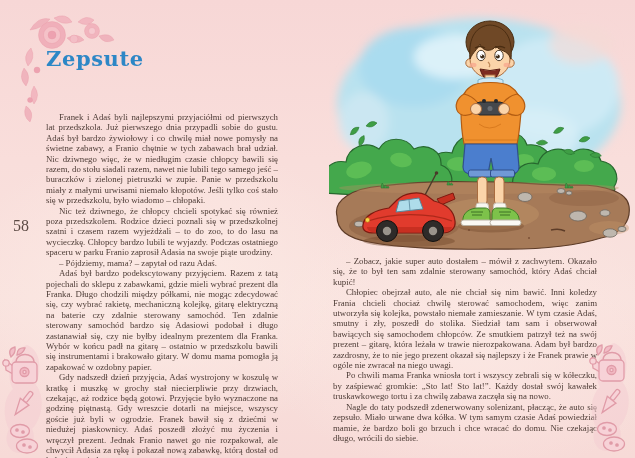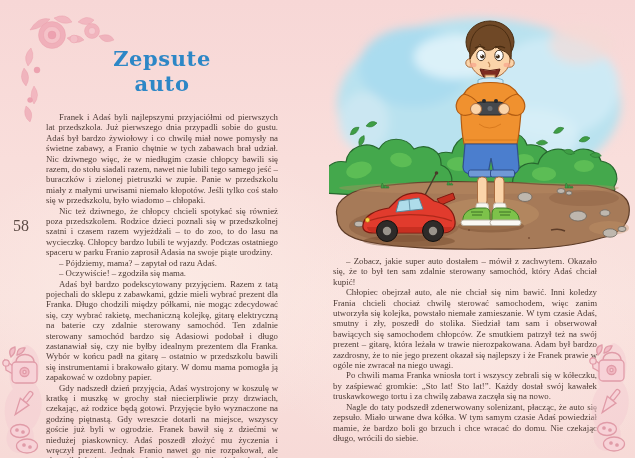--- a/index.html
+++ b/index.html
@@ -8,21 +8,20 @@
     width:635px;height:458px;
     overflow:hidden;
     font-family:"Liberation Serif",serif;
     background:
       radial-gradient(ellipse 300px 220px at 165px 290px, rgba(252,235,229,.9) 0%, rgba(252,235,229,0) 70%),
       radial-gradient(ellipse 300px 200px at 470px 340px, rgba(252,233,228,.8) 0%, rgba(252,233,228,0) 70%),
       linear-gradient(180deg,#f7d7d6 0%,#f9dedb 35%,#f9e2de 65%,#f7dad7 100%);
   }
   .title{
     position:absolute;left:46px;top:46px;width:232px;
-    text-align:center;
     font-family:"DejaVu Serif","Liberation Serif",serif;
     font-weight:700;
     font-size:21px;line-height:25px;letter-spacing:.6px;
     color:var(--title,#2d87c6);
     margin:0;
   }
   .title span{display:block;}
   .textcol{
     position:absolute;
     text-align:justify;
@@ -105,28 +104,26 @@
         <path d="M20,60 Q14,70 22,78 Q28,68 20,60 Z" fill="#eda4b2"></path>
         <path d="M30,78 Q24,88 30,96 Q37,87 30,78 Z" fill="#f0a9b6"></path>
         <path d="M22,98 Q18,108 26,114 Q31,104 22,98 Z" fill="#eda4b2"></path>
         <circle cx="33" cy="62" r="3" fill="#e98ba0"></circle>
         <circle cx="26" cy="92" r="2.5" fill="#e98ba0"></circle>
       </g>
     </svg>
 
     <h1 class="title">
       <span>Zepsute</span>
-      <span>auto</span>
     </h1>
 
     <div class="textcol col-left">
       <p>Franek i Adaś byli najlepszymi przyjaciółmi od pierwszych lat przedszkola. Już pierwszego dnia przypadli sobie do gustu. Adaś był bardzo żywiołowy i co chwilę miał nowe pomysły na świetne zabawy, a Franio chętnie w tych zabawach brał udział. Nic dziwnego więc, że w niedługim czasie chłopcy bawili się razem, do stołu siadali razem, nawet nie lubili tego samego jeść – buraczków i zielonej pietruszki w zupie. Panie w przedszkolu miały z małymi urwisami niemało kłopotów. Jeśli tylko coś stało się w przedszkolu, było wiadomo – chłopaki.</p>
       <p>Nic też dziwnego, że chłopcy chcieli spotykać się również poza przedszkolem. Rodzice dzieci poznali się w przedszkolnej szatni i czasem razem wyjeżdżali – to do zoo, to do lasu na wycieczkę. Chłopcy bardzo lubili te wyjazdy. Podczas ostatniego spaceru w parku Franio zaprosił Adasia na swoje piąte urodziny.</p>
       <p>– Pójdziemy, mama? – zapytał od razu Adaś.</p>
-      <p>– Oczywiście! – zgodziła się mama.</p>
       <p>Adaś był bardzo podekscytowany przyjęciem. Razem z tatą pojechali do sklepu z zabawkami, gdzie mieli wybrać prezent dla Franka. Długo chodzili między półkami, nie mogąc zdecydować się, czy wybrać rakietę, mechaniczną kolejkę, gitarę elektryczną na baterie czy zdalnie sterowany samochód. Ten zdalnie sterowany samochód bardzo się Adasiowi podobał i długo zastanawiał się, czy nie byłby idealnym prezentem dla Franka. Wybór w końcu padł na gitarę – ostatnio w przedszkolu bawili się instrumentami i brakowało gitary. W domu mama pomogła ją zapakować w ozdobny papier.</p>
       <p>Gdy nadszedł dzień przyjęcia, Adaś wystrojony w koszulę w kratkę i muszkę w grochy stał niecierpliwie przy drzwiach, czekając, aż rodzice będą gotowi. Przyjęcie było wyznaczone na godzinę piętnastą. Gdy wreszcie dotarli na miejsce, wszyscy goście już byli w ogrodzie. Franek bawił się z dziećmi w niedużej piaskownicy. Adaś poszedł złożyć mu życzenia i wręczył prezent. Jednak Franio nawet go nie rozpakował, ale chwycił Adasia za rękę i pokazał nową zabawkę, którą dostał od kolegi – sąsiada.</p>
     </div>
 
     <span class="pagenum">58</span>
 
     <svg class="doodle doodle-left" viewBox="0 0 48 116">
       <use href="#doodle"></use>
     </svg>
   </div>

